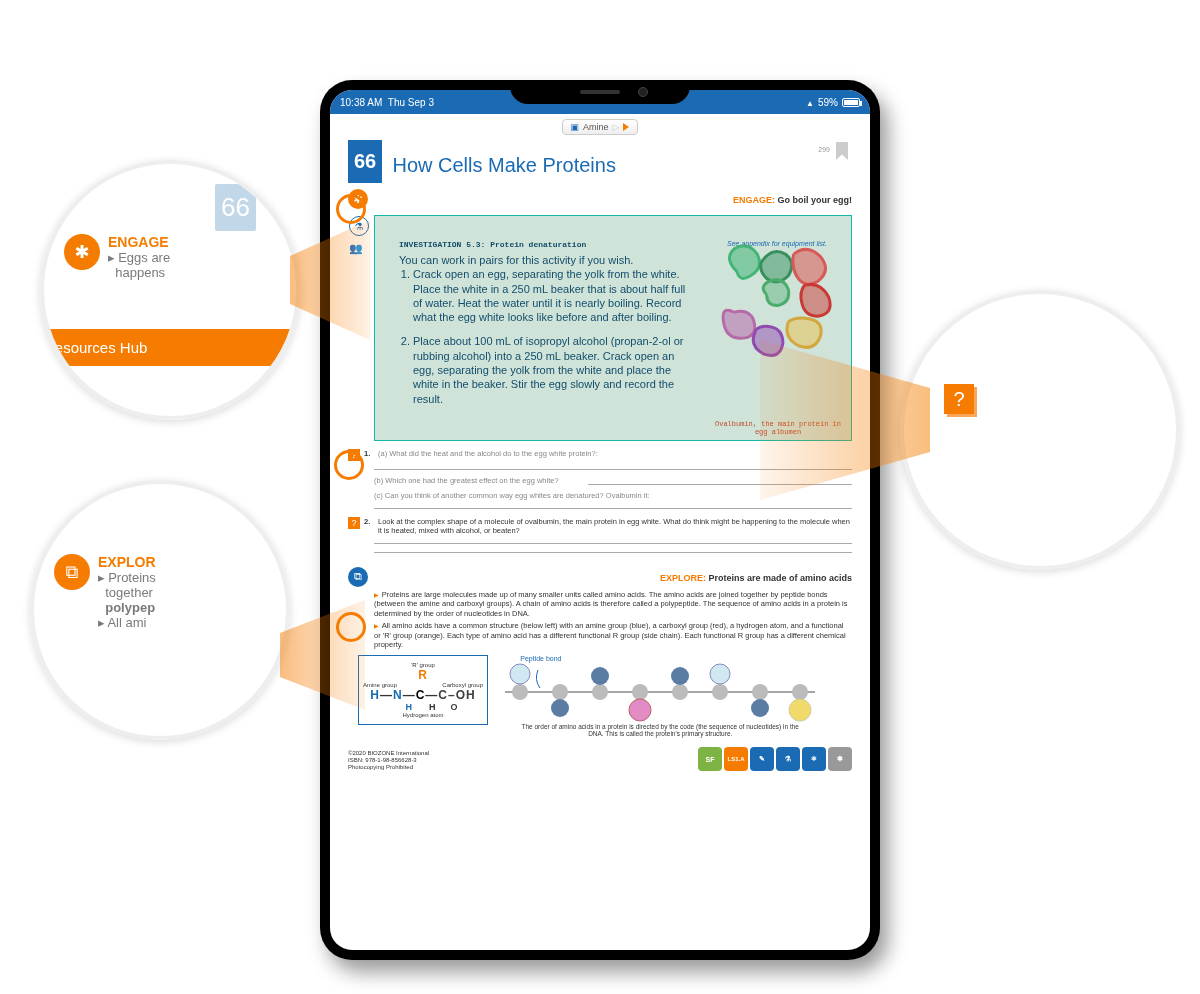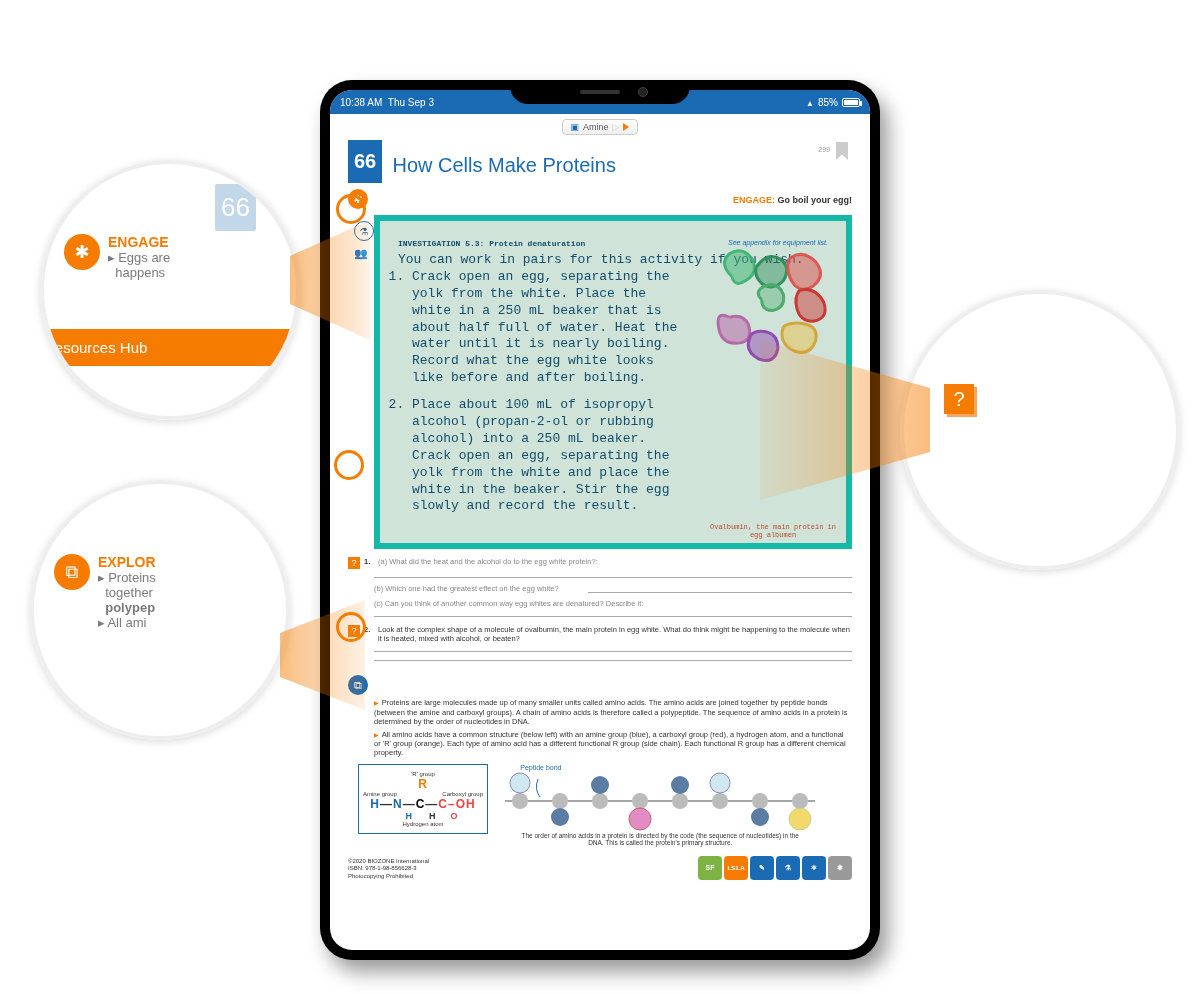--- a/index.html
+++ b/index.html
@@ -31,24 +31,24 @@
 
   .section-head { color: #f57c00; font-weight: bold; font-size: 9px; margin-top: 6px; text-align: right; }
   .section-head .sub { color: #333; font-weight: bold; }
   .bullet-text { font-size: 7.5px; line-height: 1.25; margin-left: 10px; }
   .bullet-text::before { content: "\25B6"; color: #f57c00; font-size: 6px; margin-right: 3px; }
 
   .row-icon { display: flex; gap: 6px; align-items: flex-start; margin-top: 4px; }
   .circ-icon { width: 20px; height: 20px; border-radius: 50%; background: #f57c00; display: flex; align-items: center; justify-content: center; flex-shrink: 0; color: #fff; font-size: 11px; position: relative; }
   .hub-icon::before { content: "✱"; }
 
-  .investigation { background: #cfe3d9; border: 6px solid #14b8a6; margin-top: 6px; padding: 18px; position: relative; }
+  .investigation { background: #cfe3d9; border: 1px solid #14b8a6; margin-top: 6px; padding: 24px; position: relative; }
   .inv-title { color: #134d6b; font-weight: bold; font-size: 8px; font-family: "Courier New", monospace; }
   .inv-link { float: right; color: #1a6bb3; font-size: 7px; font-style: italic; }
-  .inv-body { color: #134d6b; font-size: 13px; font-family: Liberation Mono, monospace; margin-top: 4px; line-height: 1.3; }
+  .inv-body { color: #134d6b; font-size: 11px; font-family: Liberation Sans, sans-serif; margin-top: 4px; line-height: 1.3; }
   .inv-body ol { padding-left: 14px; }
   .inv-body li { margin-bottom: 10px; padding-right: 140px; }
   .inv-caption { position: absolute; right: 8px; bottom: 4px; width: 130px; text-align: center; font-size: 7px; color: #c04b2c; font-family: "Courier New", monospace; }
   .protein-img { position: absolute; right: 6px; top: 22px; width: 135px; height: 135px; }
   .inv-flask { position: absolute; left: -26px; top: 0; width: 20px; height: 20px; border-radius: 50%; border: 1.5px solid #1a6bb3; background: #fff; color: #1a6bb3; font-size: 10px; display: flex; align-items: center; justify-content: center; }
   .group-icon { position: absolute; left: -26px; top: 26px; font-size: 11px; color: #555; }
 
   .q-block { margin-top: 8px; font-size: 7.5px; }
   .q-row { display: flex; gap: 4px; margin-top: 4px; }
   .q-badge { background: #f57c00; color: #fff; width: 12px; height: 12px; font-size: 9px; display: flex; align-items: center; justify-content: center; flex-shrink: 0; }
@@ -59,21 +59,21 @@
 
   .explore-para { font-size: 7.5px; line-height: 1.25; margin-left: 26px; margin-top: 3px; }
 
   .amino-box { border: 1px solid #1a6bb3; padding: 6px 4px; width: 130px; font-size: 7px; text-align: center; display: inline-block; vertical-align: top; margin-top: 6px; }
   .amino-box .lbl { font-size: 6px; }
   .chem { font-family: Arial; font-weight: bold; font-size: 12px; letter-spacing: 1px; }
   .chem .h { color: #1a6bb3; }
   .chem .n { color: #1a6bb3; }
   .chem .c { color: #000; }
   .chem .r { color: #f57c00; }
-  .chem .co { color: #ef4444; }
+  .chem .co { color: #404040; }
   .peptide-area { display: inline-block; vertical-align: top; width: 320px; margin-left: 10px; margin-top: 6px; text-align: center; font-size: 7px; }
   .pep-label { color: #1a6bb3; font-size: 7px; text-align: left; margin-left: 20px; }
 
   .footer-row { display: flex; justify-content: space-between; align-items: flex-end; margin-top: 10px; }
   .copyright { font-size: 6px; line-height: 1.2; }
   .tags { display: flex; gap: 2px; }
   .tag { width: 24px; height: 24px; border-radius: 4px; color: #fff; font-size: 7px; display: flex; align-items: center; justify-content: center; font-weight: bold; }
   .tag.sf { background: #7cb342; }
   .tag.ls { background: #f57c00; font-size: 6px; }
   .tag.bl { background: #1a6bb3; }
@@ -118,21 +118,21 @@
 <div class="beam left" style="left:280px; top:600px; width:85px; height:110px;"></div>
 <div class="beam right" style="left:760px; top:340px; width:170px; height:160px; background: linear-gradient(270deg, rgba(245,124,0,.5), rgba(245,124,0,.08));"></div>
 
 <div class="tablet">
   <div class="notch"></div>
   <div class="tablet-inner">
     <div class="status-bar">
       <div><span>10:38 AM</span>&nbsp;&nbsp;<span>Thu Sep 3</span></div>
       <div class="status-right">
         <span class="wifi-icon"></span>
-        <span>85%</span>
+        <span>59%</span>
         <span class="battery-icon"></span>
       </div>
     </div>
     <div class="listen-bar">
       <div class="listen-btn">
         <span style="color:#1a6bb3">▣</span>
           <span>Amine</span>
           <span style="color:#ccc">▷</span>
           <span class="play-tri"></span>
       </div>
@@ -184,38 +184,41 @@
       <div class="hl-circle" style="left:4px; top:310px; width:30px; height:30px;"></div>
       <div class="q-block">
         <div class="q-row">
           <div class="q-badge">?</div>
           <div class="q-num">1.</div>
           <div class="q-text">(a) What did the heat and the alcohol do to the egg white protein?:</div>
         </div>
         <div class="q-line"></div>
         <div class="q-sub">(b) Which one had the greatest effect on the egg white?</div>
         <div class="q-line" style="margin-top:-9px; margin-left:240px"></div>
-        <div class="q-sub">(c) Can you think of another common way egg whites are denatured? Describe it:</div>
+        <div class="q-sub">(c) Can you think of another common way egg whites are denatured? Ovalbumin it:</div>
         <div class="q-line"></div>
       </div>
 
       <div class="q-block">
         <div class="q-row">
           <div class="q-badge">?</div>
           <div class="q-num">2.</div>
           <div class="q-text" style="color:#333">Look at the complex shape of a molecule of ovalbumin, the main protein in egg white. What do think might be happening to the molecule when it is heated, mixed with alcohol, or beaten?</div>
         </div>
         <div class="q-line"></div>
         <div class="q-line"></div>
       </div>
 
       
       <div class="hl-circle" style="left:6px; top:472px; width:30px; height:30px;"></div>
       <div class="row-icon" style="margin-top:14px">
         <div class="circ-icon" style="background:#1a6bb3">⧉</div>
+        <div style="flex:1">
+          <div class="section-head"><span>EXPLORE:</span> <span class="sub">Proteins are made of amino acids</span></div>
+        </div>
       </div>
       <div class="bullet-text explore-para">Proteins are large molecules made up of many smaller units called amino acids. The amino acids are joined together by peptide bonds (between the amine and carboxyl groups). A chain of amino acids is therefore called a polypeptide.  The sequence of amino acids in a protein is determined by the order of nucleotides in DNA.</div>
       <div class="bullet-text explore-para">All amino acids have a common structure (below left) with an amine group (blue), a carboxyl group (red), a hydrogen atom, and a functional or 'R' group (orange). Each type of amino acid has a different functional R group (side chain). Each functional R group has a different chemical property.</div>
 
       <div style="margin-left:10px">
         <div class="amino-box">
           <div class="lbl">'R' group</div>
           <div class="chem"><span class="r">R</span></div>
           <div style="display:flex; justify-content:space-between; font-size:6px">
               <span>Amine group</span>

